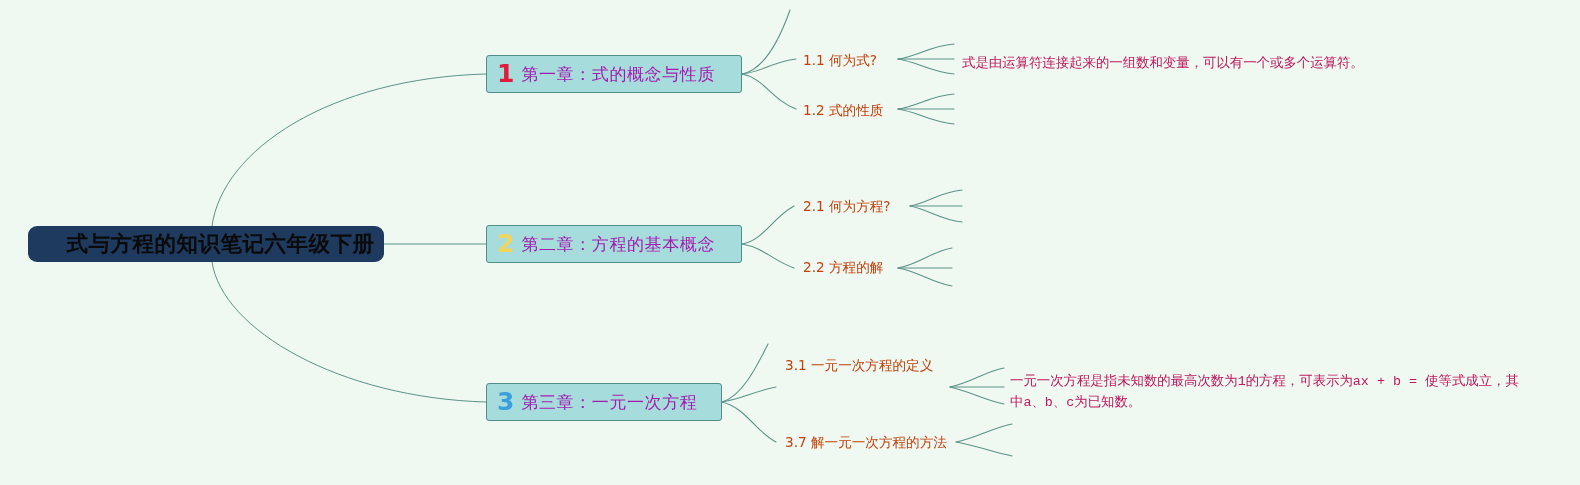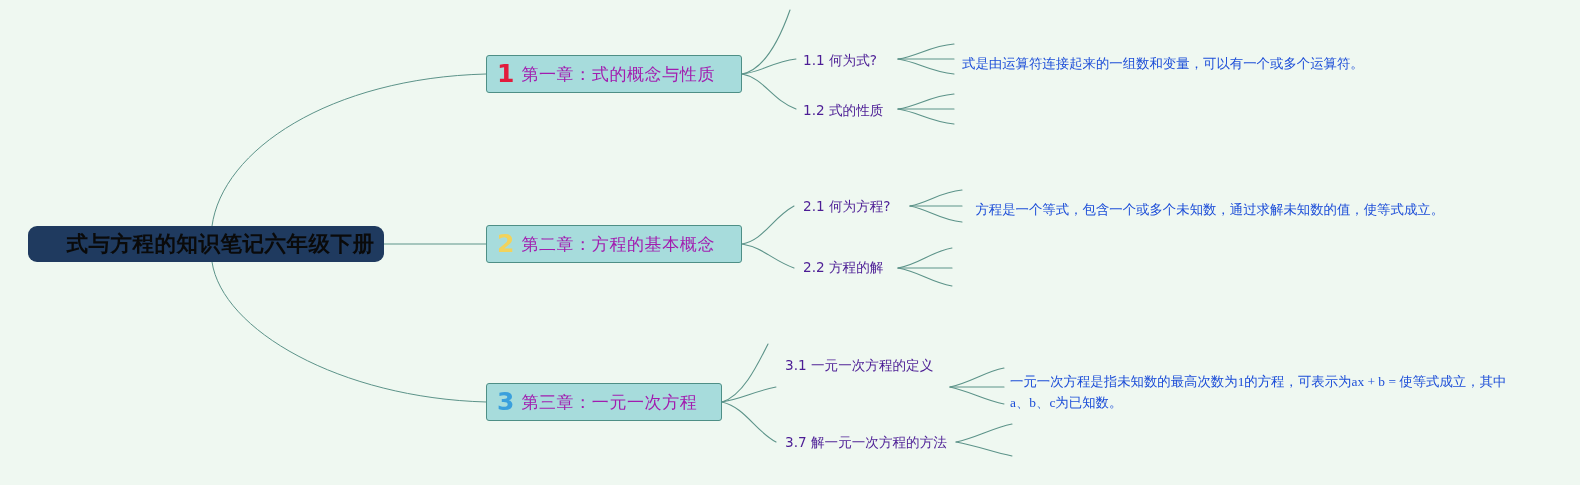--- a/index.html
+++ b/index.html
@@ -77,40 +77,40 @@
     letter-spacing: 0.6px;
     font-family: "DejaVu Sans", "Liberation Sans", sans-serif;
   }
   #chapter-1 { left: 486px; top: 55px;  width: 256px; }
   #chapter-2 { left: 486px; top: 225px; width: 256px; }
   #chapter-3 { left: 486px; top: 383px; width: 236px; }
 
   
   .topic-label {
     font-size: 13.6px;
-    color: #4c1d95;
+    color: #c2410c;
     white-space: nowrap;
     line-height: 1;
     z-index: 4;
     font-family: "DejaVu Sans", "Liberation Sans", sans-serif;
   }
   #topic-1-1 { left: 803px; top: 54px; }
   #topic-1-2 { left: 803px; top: 104px; }
   #topic-2-1 { left: 803px; top: 200px; }
   #topic-2-2 { left: 803px; top: 261px; }
   #topic-3-1 { left: 785px; top: 359px; }
   #topic-3-2 { left: 785px; top: 436px; }
 
   
   .detail-text {
     font-size: 13.4px;
-    color: #1d4ed8;
+    color: #be185d;
     line-height: 21px;
     z-index: 4;
-    font-family: Liberation Serif, serif;
+    font-family: Liberation Mono, monospace;
   }
   #detail-1-1 { left: 962px; top: 53px;  width: 560px; }
   #detail-1-2 { left: 962px; top: 103px; width: 560px; }
   #detail-2-1 { left: 962px; top: 199px; width: 580px; }
   #detail-2-2 { left: 962px; top: 250px; width: 522px; }
   #detail-3-1 { left: 1010px; top: 371px; width: 512px; }
 </style>
 </head>
 <body style="background: rgb(239, 248, 241);">
 
@@ -174,21 +174,20 @@
   <div class="node detail-text" id="detail-1-1">式是由运算符连接起来的一组数和变量，可以有一个或多个运算符。</div>
 
   <div class="node topic-label" id="topic-1-2">1.2 式的性质</div>
 
   <div class="node chapter-node" id="chapter-2" style="background: rgb(167, 220, 220); border-color: rgb(78, 143, 134);">
     <span class="chapter-num" style="color:#f2d35c">2</span>
     <span class="chapter-title">第二章：方程的基本概念</span>
   </div>
 
   <div class="node topic-label" id="topic-2-1">2.1 何为方程?</div>
-  <div class="node detail-text" id="detail-2-1">　方程是一个等式，包含一个或多个未知数，通过求解未知数的值，使等式成立。</div>
 
   <div class="node topic-label" id="topic-2-2">2.2 方程的解</div>
 
   <div class="node chapter-node" id="chapter-3" style="background: rgb(167, 220, 220); border-color: rgb(78, 143, 134);">
     <span class="chapter-num" style="color:#3aa0dd">3</span>
     <span class="chapter-title">第三章：一元一次方程</span>
   </div>
 
   <div class="node topic-label" id="topic-3-1">3.1 一元一次方程的定义</div>
   <div class="node detail-text" id="detail-3-1">一元一次方程是指未知数的最高次数为1的方程，可表示为ax + b = 使等式成立，其中a、b、c为已知数。</div>

